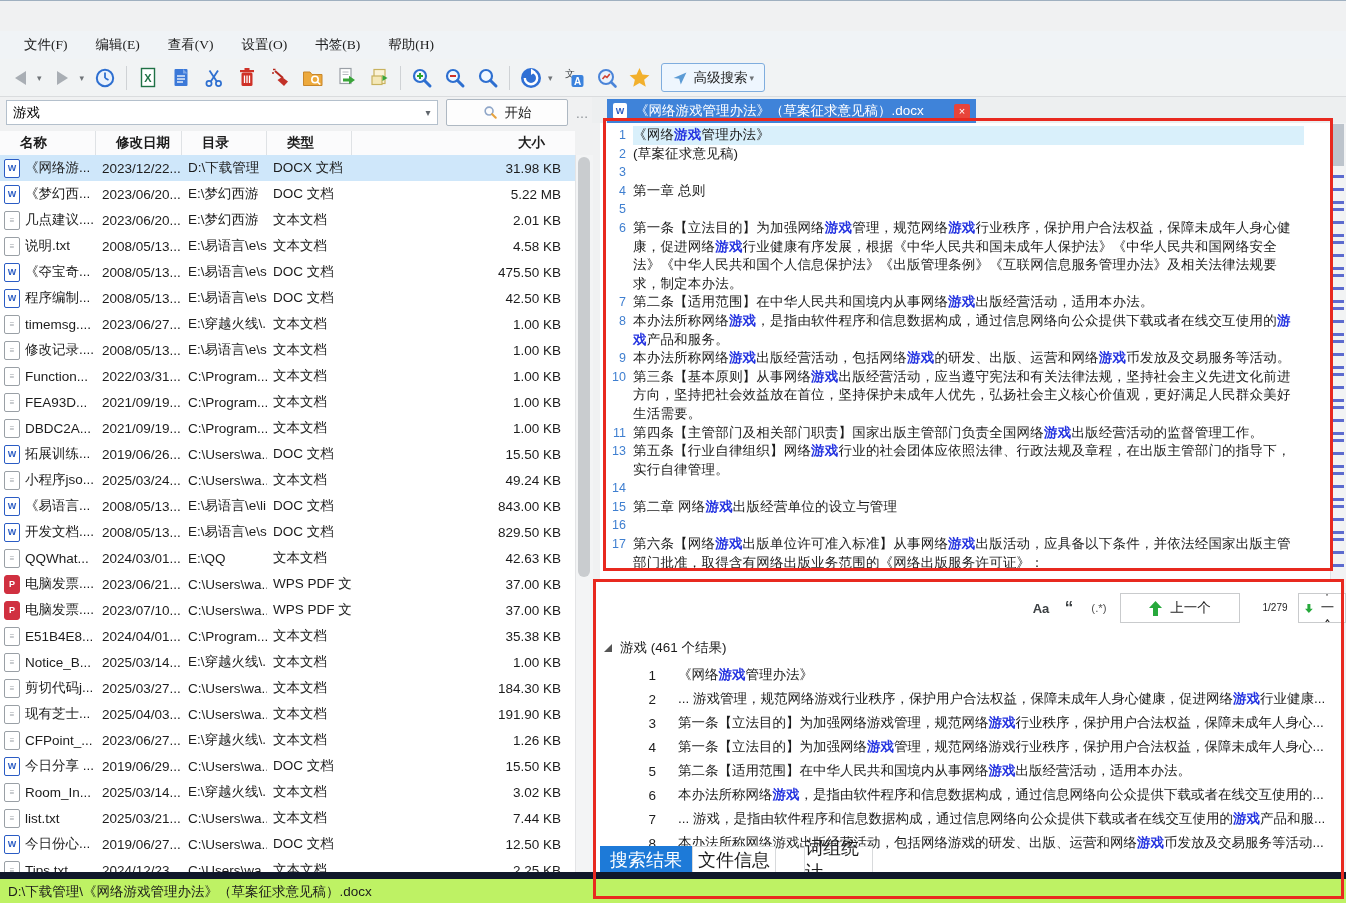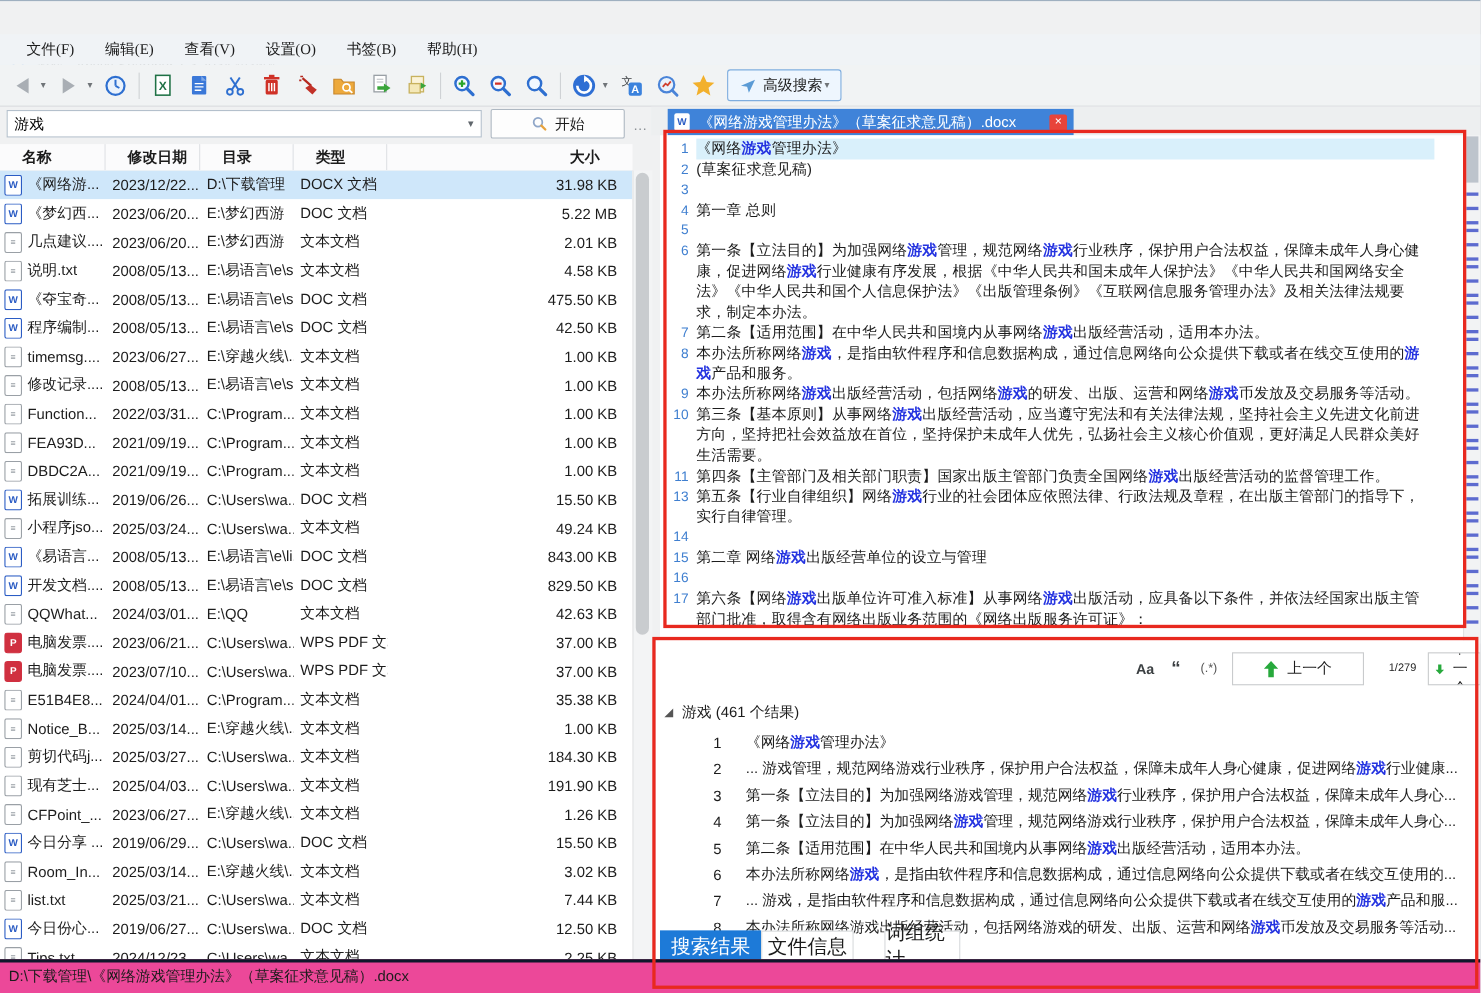--- a/index.html
+++ b/index.html
@@ -45,21 +45,21 @@
   .tcell.name{display:flex;align-items:center;gap:5px;padding-left:4px;}
   .tcell.size{text-align:right;padding-right:14px;padding-left:0;}
   .ficon{width:14px;height:17px;flex:none;border:1px solid #999;background:#fff;border-radius:2px;
          font-size:9px;font-weight:bold;display:flex;align-items:center;justify-content:center;}
   .ficon.word{border-color:#2b5cc4;color:#2b5cc4;}
   .ficon.pdf{border-color:#d03040;background:#d03040;color:#fff;border-radius:3px;}
   .ficon.txt{border-color:#9aa0a6;color:#9aa0a6;font-size:8px;letter-spacing:0;}
   #lsb{left:575px;top:154px;width:17px;height:717px;background:#f3f4f5;border-left:1px solid #e3e4e6;}
   #lsb .thumb{position:absolute;left:2px;top:2px;width:12px;height:420px;background:#c9cccf;border-radius:6px;}
   
-  #statusbar{left:0;top:871px;width:1346px;height:32px;background:#ec4899;border-top:3px solid #0f172a;
+  #statusbar{left:0;top:871px;width:1346px;height:32px;background:#bef264;border-top:7px solid #0f172a;
              font-size:13.5px;line-height:25px;padding-left:8px;box-sizing:border-box;}
   
   #tabbg{left:592px;top:96px;width:754px;height:26px;background:#edeff0;}
   #ptab{left:607px;top:98px;width:369px;height:24px;background:#3f83d9;color:#fff;display:flex;align-items:center;
         gap:8px;padding:0 6px;box-sizing:border-box;font-size:13.5px;}
   #ptab .wicon{width:14px;height:16px;background:#fff;color:#2b5cc4;font-size:9px;font-weight:bold;
         display:flex;align-items:center;justify-content:center;border-radius:2px;flex:none;}
   #ptab .title{white-space:nowrap;overflow:hidden;flex:1;}
   #ptab .close{width:16px;height:15px;background:#e8443a;border-radius:2px;color:#fff;font-size:11px;line-height:15px;
         text-align:center;flex:none;}

